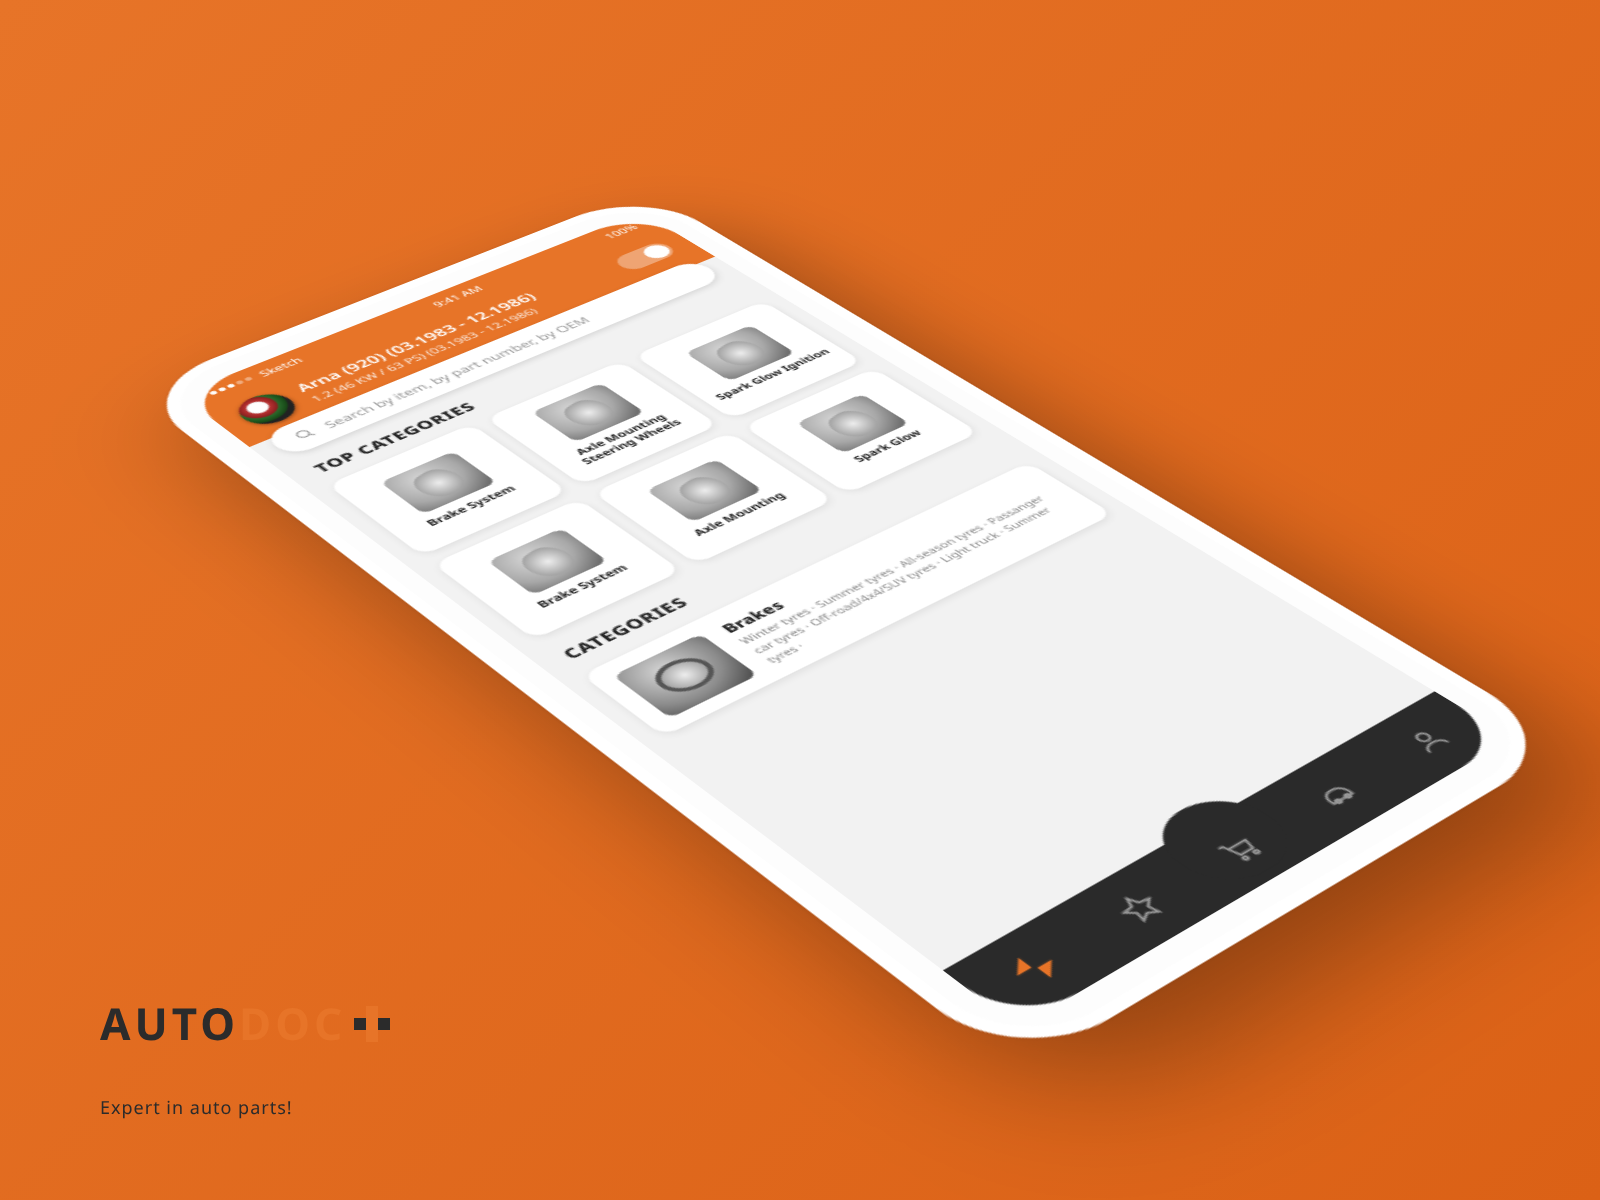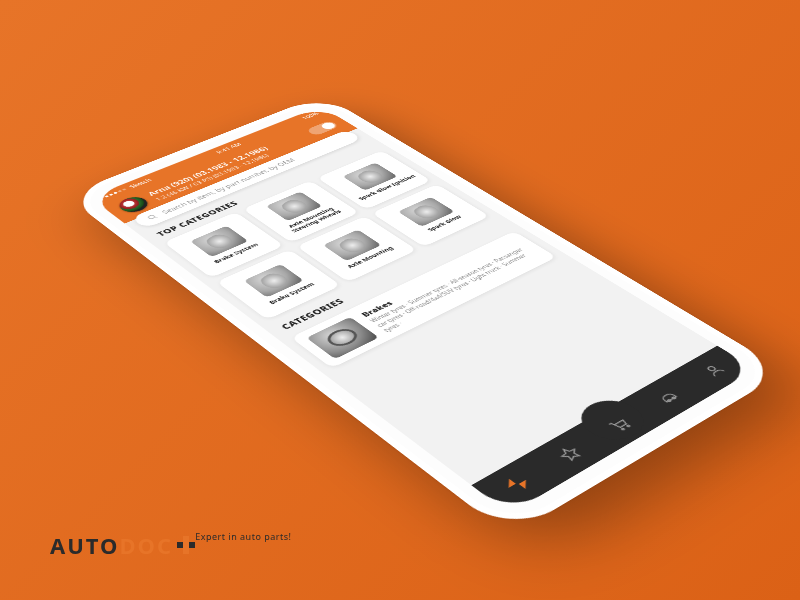--- a/index.html
+++ b/index.html
@@ -1,17 +1,17 @@
 <!DOCTYPE html>
 <html><head>
 <meta charset="utf-8">
 <style>
   *{box-sizing:border-box;margin:0;padding:0;font-family:-apple-system,system-ui,sans-serif}
   body{width:800px;height:600px;overflow:hidden;background:linear-gradient(135deg,#e77428 0%,#db6116 100%);position:relative;perspective:1800px}
-  .logo-corner{position:absolute;left:50px;bottom:40px;display:flex;flex-direction:row;align-items:flex-start;gap:0;z-index:2}
+  .logo-corner{position:absolute;left:50px;bottom:40px;display:flex;flex-direction:column;align-items:flex-start;gap:20px;z-index:2}
   .logo-corner .brand{font-size:22px;font-weight:700;letter-spacing:2px;color:#2b2b2b;display:flex;align-items:center}
   .logo-corner .doc{color:#e77428}
   .logo-corner .plus{width:18px;height:18px;margin-left:4px;position:relative}
   .logo-corner .plus::before,.logo-corner .plus::after{content:"";position:absolute;background:#2b2b2b}
   .logo-corner .plus::before{width:100%;height:6px;top:6px;left:0}
   .logo-corner .plus::after{height:100%;width:6px;left:6px;top:0;background:#e77428}
   .logo-corner .tagline{font-size:9px;color:#2b2b2b;letter-spacing:.5px}
 
   .phone{position:absolute;left:50%;top:50%;width:380px;height:760px;border-radius:56px;background:#fff;box-shadow:0 40px 80px rgba(0,0,0,.35),0 0 0 2px rgba(0,0,0,.02);transform:translate(-50%,-53%) rotateX(55deg) rotateZ(-40deg) scale(.92);transform-origin:center;transform-style:preserve-3d}
   .phone::before{content:"";position:absolute;inset:8px;border-radius:48px;background:#fdfdfd}

